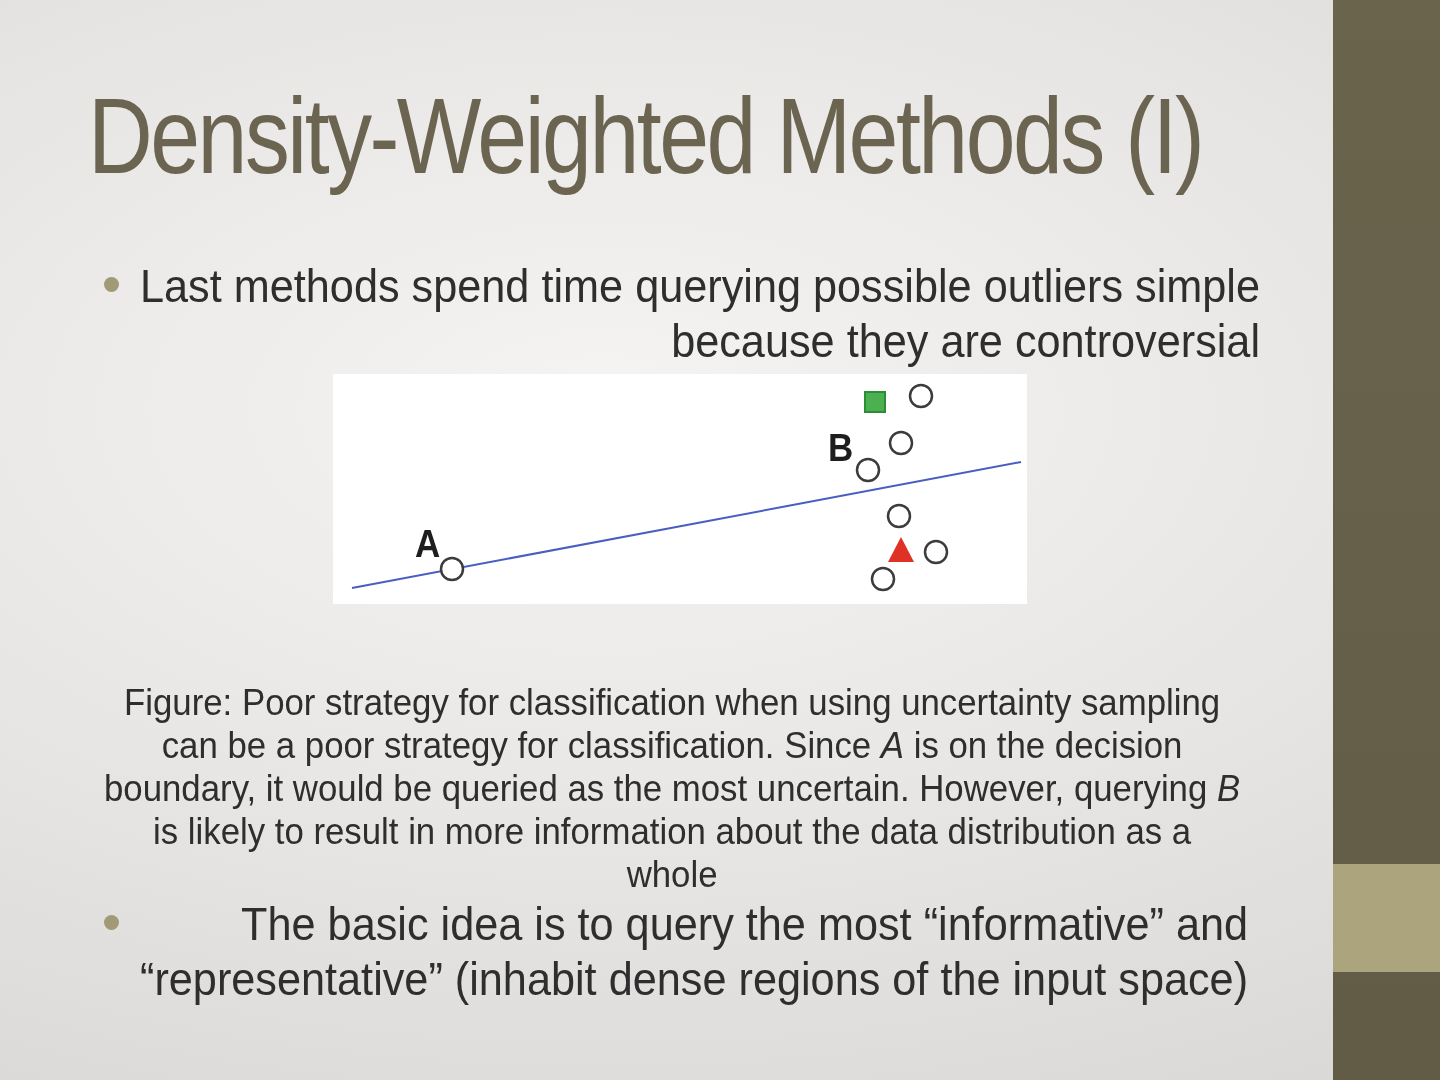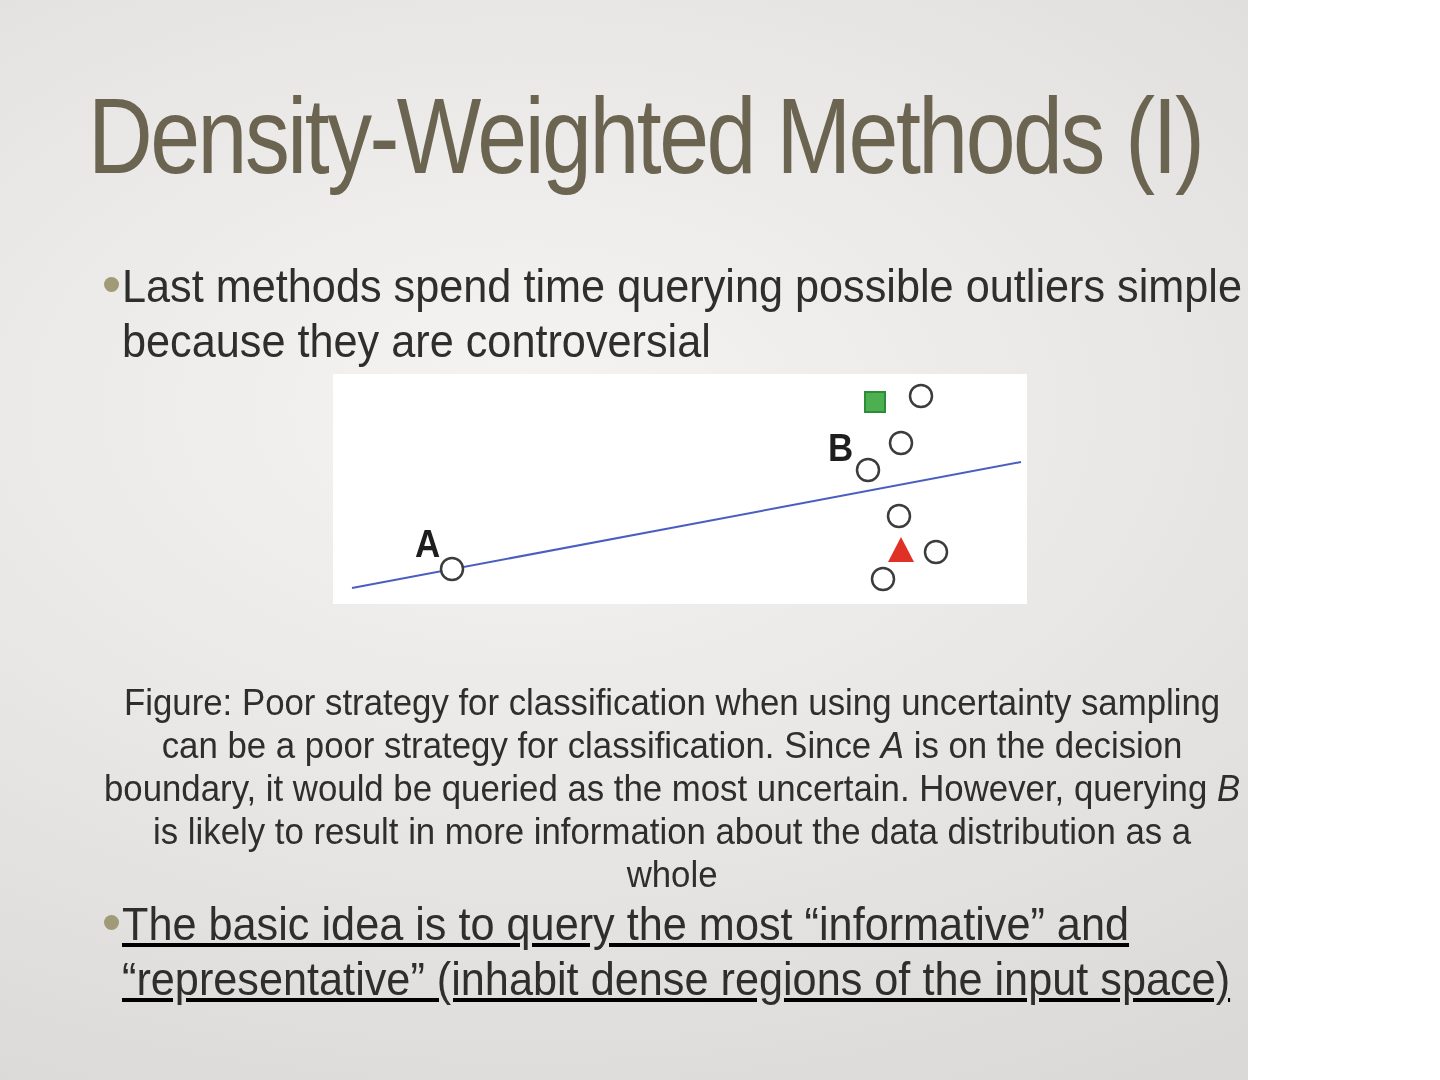--- a/index.html
+++ b/index.html
@@ -5,21 +5,21 @@
   html, body {
     margin: 0;
     padding: 0;
     width: 1440px;
     height: 1080px;
     overflow: hidden;
     font-family: "Liberation Sans", sans-serif;
   }
   .slide {
     position: relative;
-    width: 1248px;
+    width: 1440px;
     height: 1080px;
     background: radial-gradient(120% 85% at 42% 38%,
       #f5f4f3 0%, #e9e8e7 40%, #dedddc 72%, #d5d4d3 100%);
     overflow: hidden;
   }
   
   .sidebar {
     position: absolute;
     left: 1333px;
     top: 0;
@@ -59,32 +59,33 @@
   }
   .bullet-row .dot {
     flex: 0 0 auto;
     width: 15px;
     height: 15px;
     border-radius: 50%;
     background: var(--dot-color, #a19a77);
     margin-top: 19px;
   }
   .bullet-text {
-    margin-left: 3px;
+    margin-left: 21px;
     color: var(--body-color, #2e2e2e);
+    text-align: right;
   }
   .bullet-text .line {
     font-size: 47px;
     line-height: 55px;
     white-space: nowrap;
     transform: scaleX(0.92);
     transform-origin: 0 50%;
   }
   #bullet1 { top: 258px; }
-  #bullet2 { top: 896px; text-decoration: underline; }
+  #bullet2 { top: 896px; }
   
   .figure {
     position: absolute;
     left: 333px;
     top: 374px;
     width: 694px;
     height: 230px;
     background: var(--figure-bg, #ffffff);
   }
   .figure svg {

